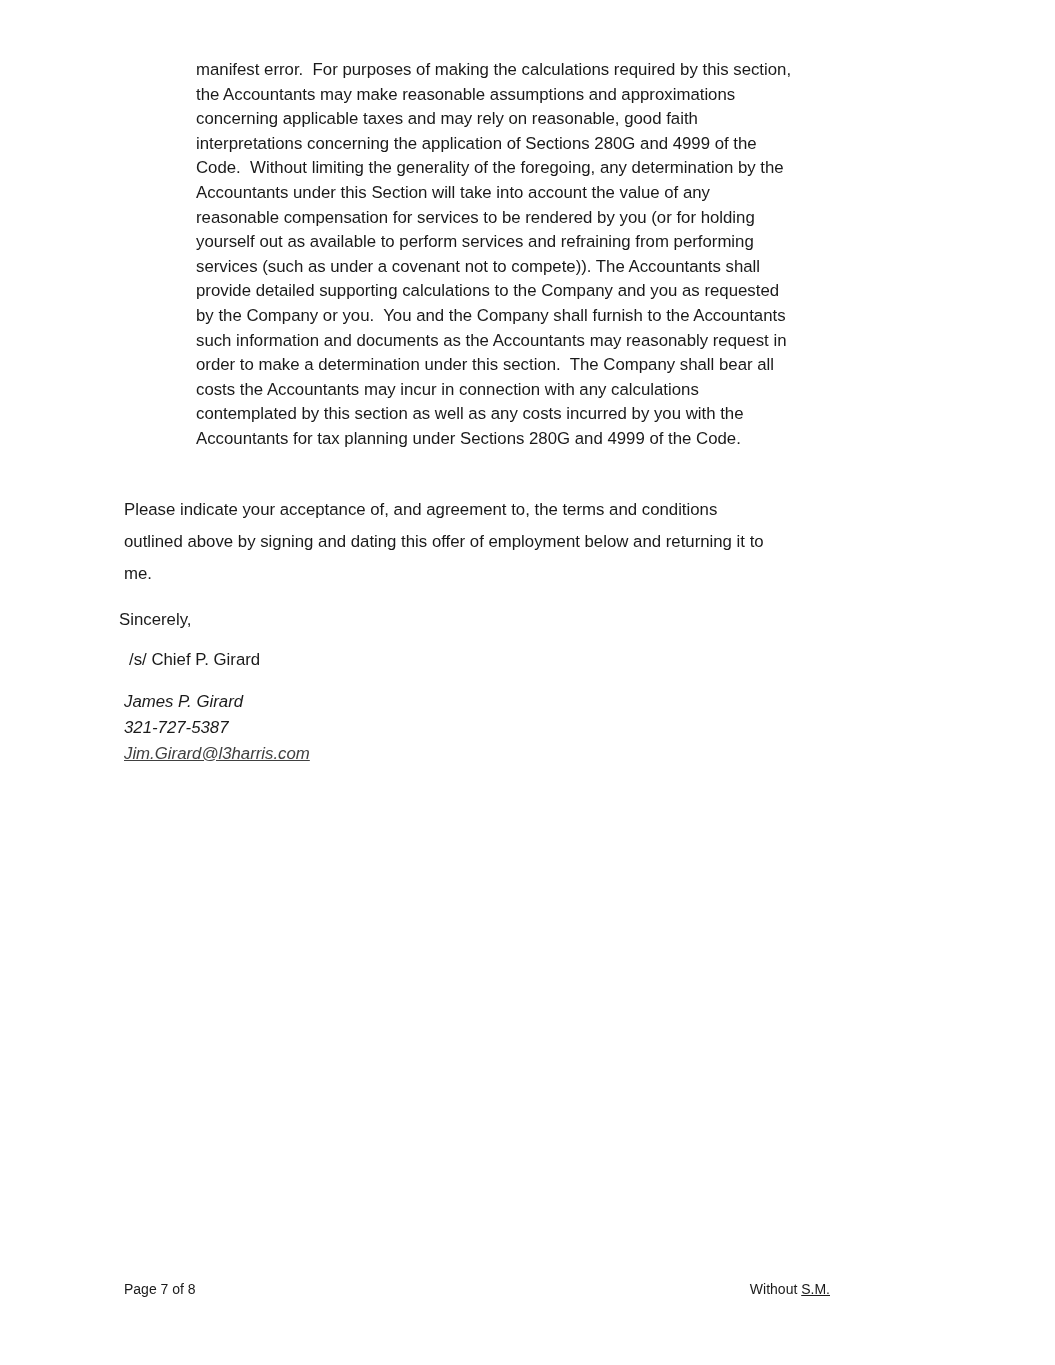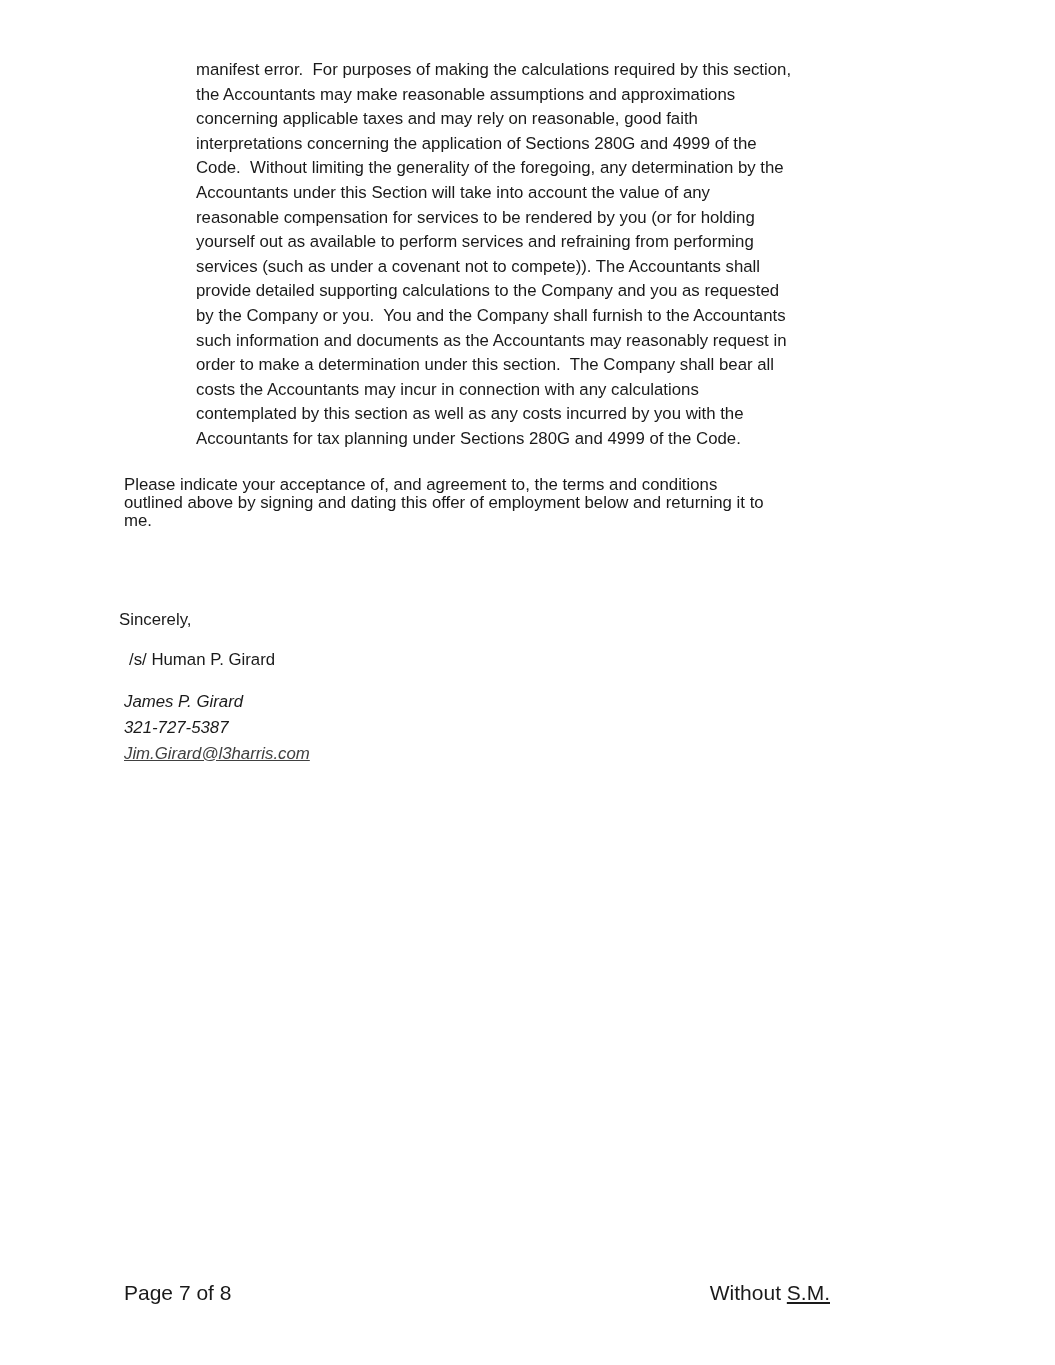--- a/index.html
+++ b/index.html
@@ -23,23 +23,23 @@
     line-height: 24.6px;
     text-align: left;
   }
   .body-paragraph {
     left: 196px;
     top: 58px;
     width: 790px;
   }
   .acceptance-paragraph {
     left: 124px;
-    top: 476px;
+    top: 494px;
     width: 835px;
-    line-height: 18px;
+    line-height: 32px;
   }
   .closing {
     position: absolute;
     left: 119px;
     top: 610px;
   }
   .signature-line {
     position: absolute;
     left: 129px;
     top: 650px;
@@ -60,21 +60,21 @@
     cursor: pointer;
   }
   .footer {
     position: absolute;
     left: 124px;
     right: 128px;
     top: 1281px;
     display: flex;
     justify-content: space-between;
     align-items: baseline;
-    font-size: 21px;
+    font-size: 14px;
   }
   .initials-value {
     text-decoration: underline;
     padding-right: 2px;
   }
 </style>
 </head>
 <body>
 
 <div class="page">
@@ -95,21 +95,21 @@
 costs the Accountants may incur in connection with any calculations
 contemplated by this section as well as any costs incurred by you with the
 Accountants for tax planning under Sections 280G and 4999 of the Code.</div>
 
   <div class="para acceptance-paragraph">Please indicate your acceptance of, and agreement to, the terms and conditions
 outlined above by signing and dating this offer of employment below and returning it to
 me.</div>
 
   <div class="closing">Sincerely,</div>
 
-  <div class="signature-line">/s/ Human P. Girard</div>
+  <div class="signature-line">/s/ Chief P. Girard</div>
 
   <div class="signature-block">
     <span class="sig-row">James P. Girard</span>
     <span class="sig-row">321-727-5387</span>
     <a class="sig-row email-link" href="#">Jim.Girard@l3harris.com</a>
   </div>
 
   <div class="footer">
     <span>Page 7 of 8</span>
     <span>

